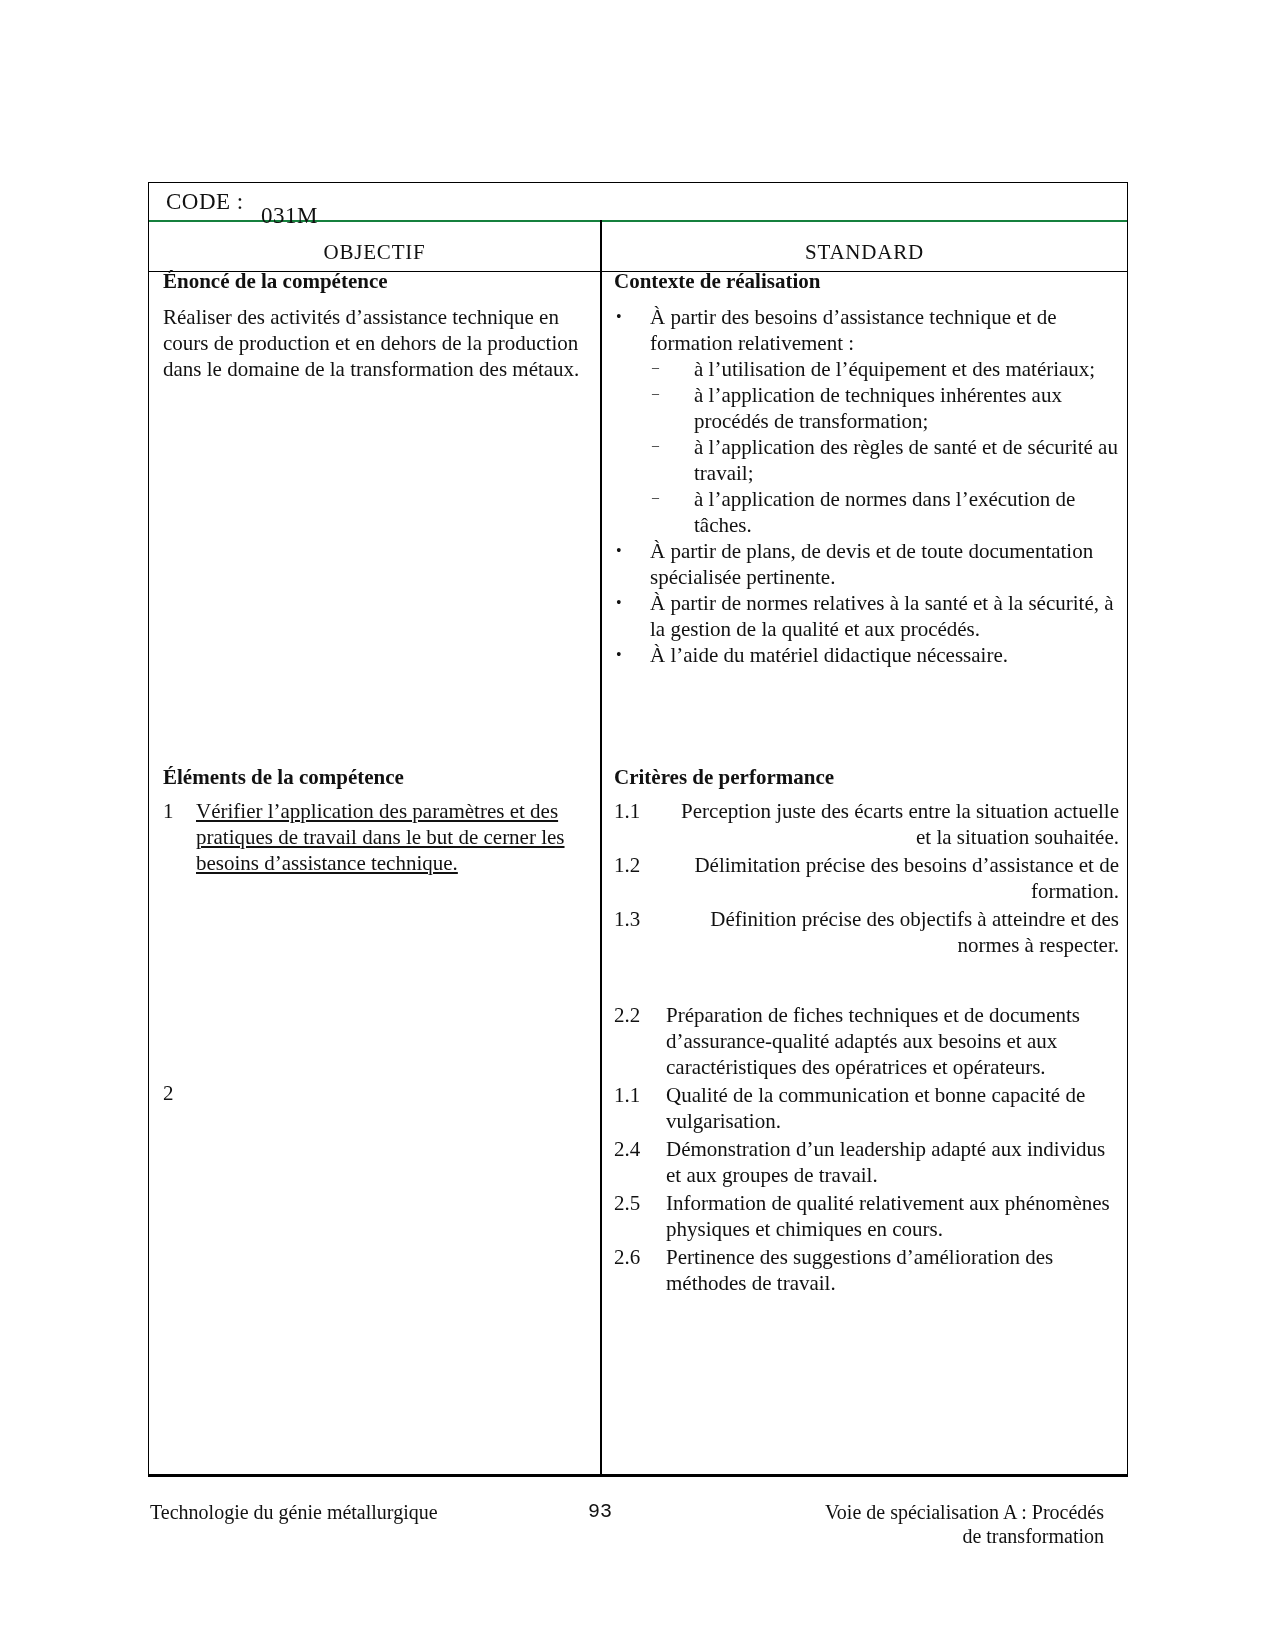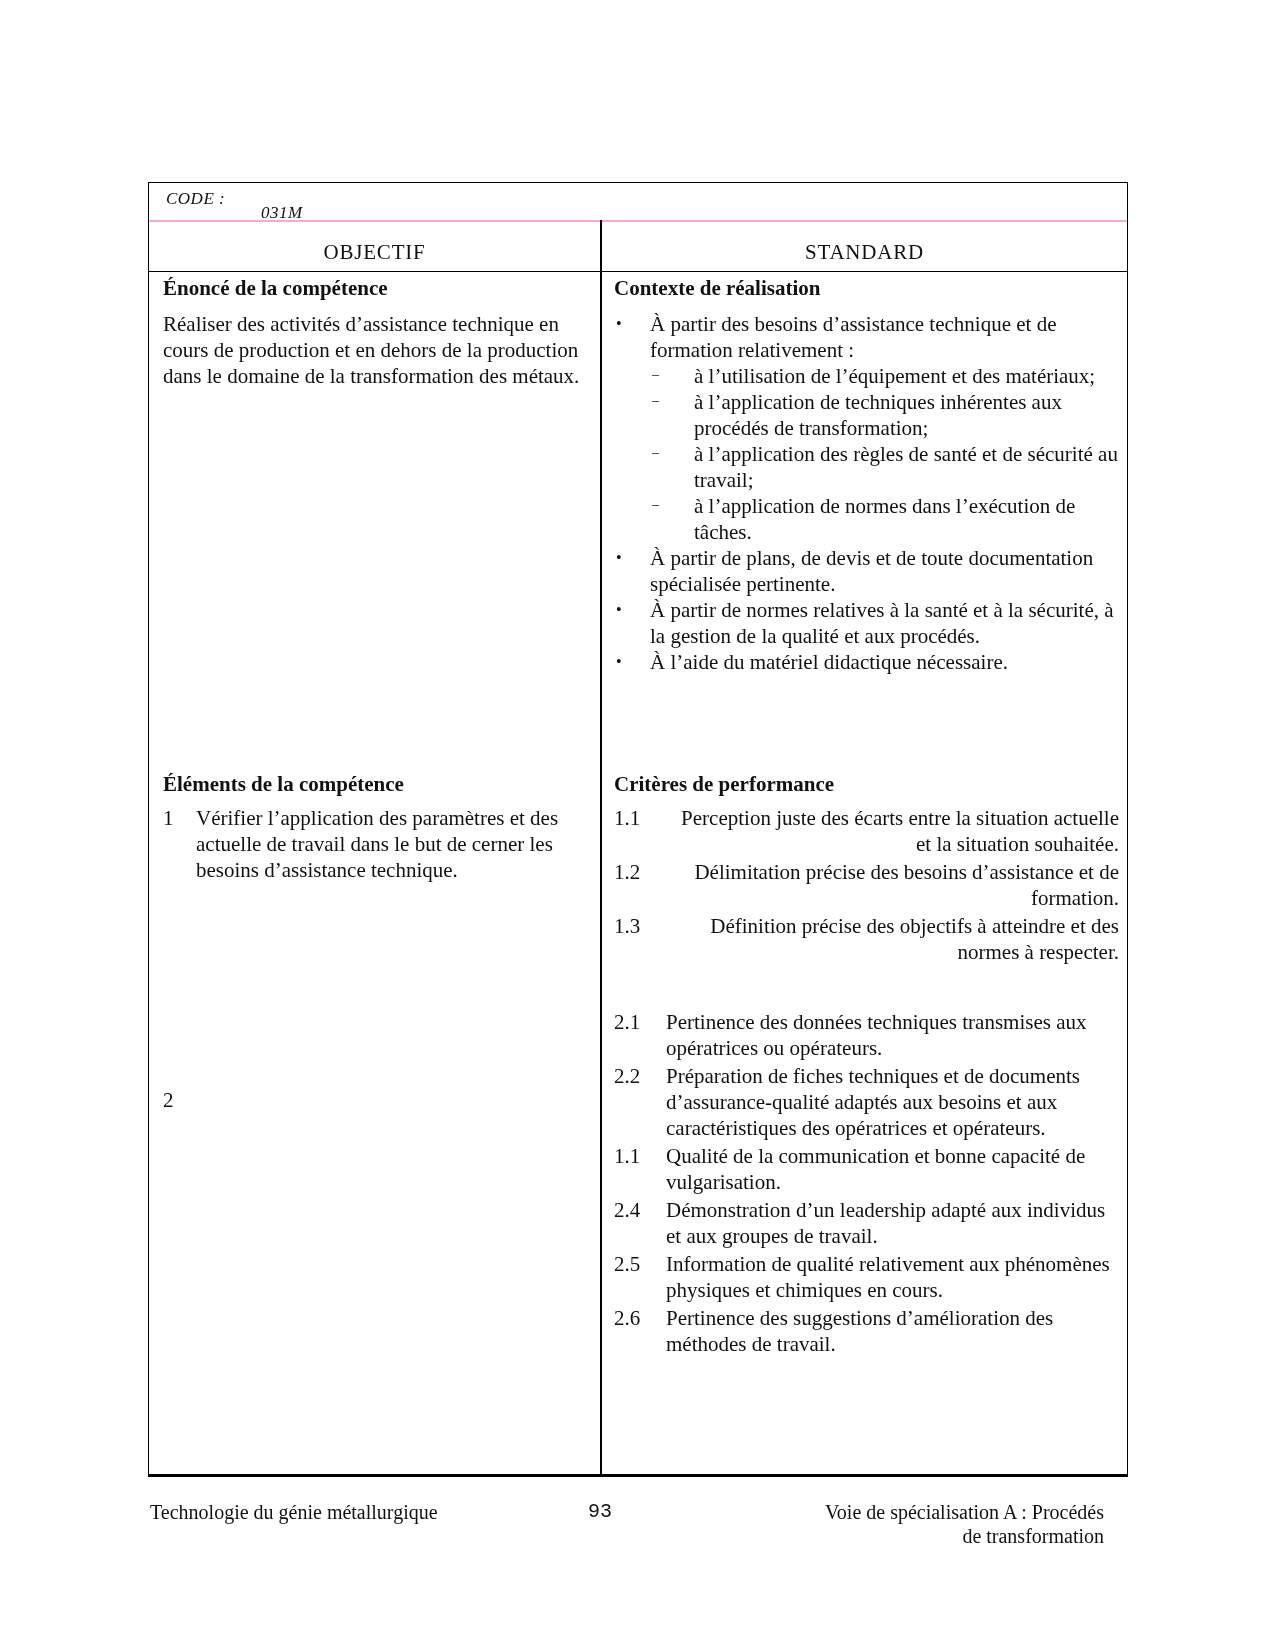--- a/index.html
+++ b/index.html
@@ -7,40 +7,40 @@
     width: 1275px; height: 1650px; position: relative; overflow: hidden;
     font-family: "Liberation Serif", "DejaVu Serif", serif;
     color: #111111;
   }
   .page-table {
     position: absolute; left: 148px; top: 182px; width: 980px; height: 1295px;
     border: 1.5px solid #000; border-bottom: 3px solid #000; box-sizing: border-box;
   }
   .code-row {
     position: absolute; left: 0; top: 0; right: 0; height: 37px;
-    border-bottom: 2px solid #f9a8d4;
-    font-size: 17px; letter-spacing: 0.5px; font-style: italic;
+    border-bottom: 2px solid #15803d;
+    font-size: 23px; letter-spacing: 0.5px;
   }
   .code-row .code-label { position: absolute; left: 17px; top: 6px; }
   .code-row .code-value { position: absolute; left: 112px; top: 20px; }
   .col-divider {
     position: absolute; left: 451px; top: 37px; bottom: 0; width: 2px; background: #000;
   }
   .header-row {
     position: absolute; left: 0; right: 0; top: 37px; height: 51px;
     border-bottom: 1.5px solid #000;
   }
   .header-cell {
     position: absolute; top: 20px; font-size: 21px; letter-spacing: 0.8px; text-align: center;
   }
   .header-cell.left { left: 0; width: 451px; }
   .header-cell.right { left: 453px; right: 0; }
 
   .col {
-    position: absolute; top: 88px; bottom: 0; font-size: 21px; line-height: 26px;
+    position: absolute; top: 81px; bottom: 0; font-size: 21px; line-height: 26px; text-decoration: underline;
   }
   .col.left { left: 14px; width: 420px; }
   .col.right { left: 465px; width: 505px; }
 
   .section-title { font-weight: bold; font-size: 21px; line-height: 26px; position: absolute; left: 0; }
   .block { position: absolute; left: 0; right: 0; }
 
   .para { margin: 0; }
   .bullet-item { position: relative; padding-left: 36px; }
   .bullet-item .marker { position: absolute; left: 2px; top: 0; font-size: 16px; }
@@ -74,21 +74,21 @@
   <div class="col-divider"></div>
 
   <div class="col left">
     <div class="section-title" style="top:4px;">Énoncé de la compétence</div>
     <p class="block para" style="top:40px;">Réaliser des activités d’assistance technique en cours de production et en dehors de la production dans le domaine de la transformation des métaux.</p>
 
     <div class="section-title" style="top:500px;">Éléments de la compétence</div>
 
     <div class="block num-item" style="top:534px;">
       <span class="num">1</span>
-      <span>Vérifier l’application des paramètres et des actuelle de travail dans le but de cerner les besoins d’assistance technique.</span>
+      <span>Vérifier l’application des paramètres et des pratiques de travail dans le but de cerner les besoins d’assistance technique.</span>
     </div>
     <div class="block num-item" style="top:738px;">
       <span class="num">2</span>
     </div>
   </div>
 
   <div class="col right">
     <div class="section-title" style="top:4px;">Contexte de réalisation</div>
 
     <div class="block" style="top:40px;">
@@ -138,24 +138,20 @@
         <span>Délimitation précise des besoins d’assistance et de formation.</span>
       </div>
       <div class="crit-item">
         <span class="num">1.3</span>
         <span>Définition précise des objectifs à atteindre et des normes à respecter.</span>
       </div>
     </div>
 
     <div class="block" style="top:738px;">
       <div class="crit-item">
-        <span class="num">2.1</span>
-        <span>Pertinence des données techniques transmises aux opératrices ou opérateurs.</span>
-      </div>
-      <div class="crit-item">
         <span class="num">2.2</span>
         <span>Préparation de fiches techniques et de documents d’assurance-qualité adaptés aux besoins et aux caractéristiques des opératrices et opérateurs.</span>
       </div>
       <div class="crit-item">
         <span class="num">1.1</span>
         <span>Qualité de la communication et bonne capacité de vulgarisation.</span>
       </div>
       <div class="crit-item">
         <span class="num">2.4</span>
         <span>Démonstration d’un leadership adapté aux individus et aux groupes de travail.</span>

